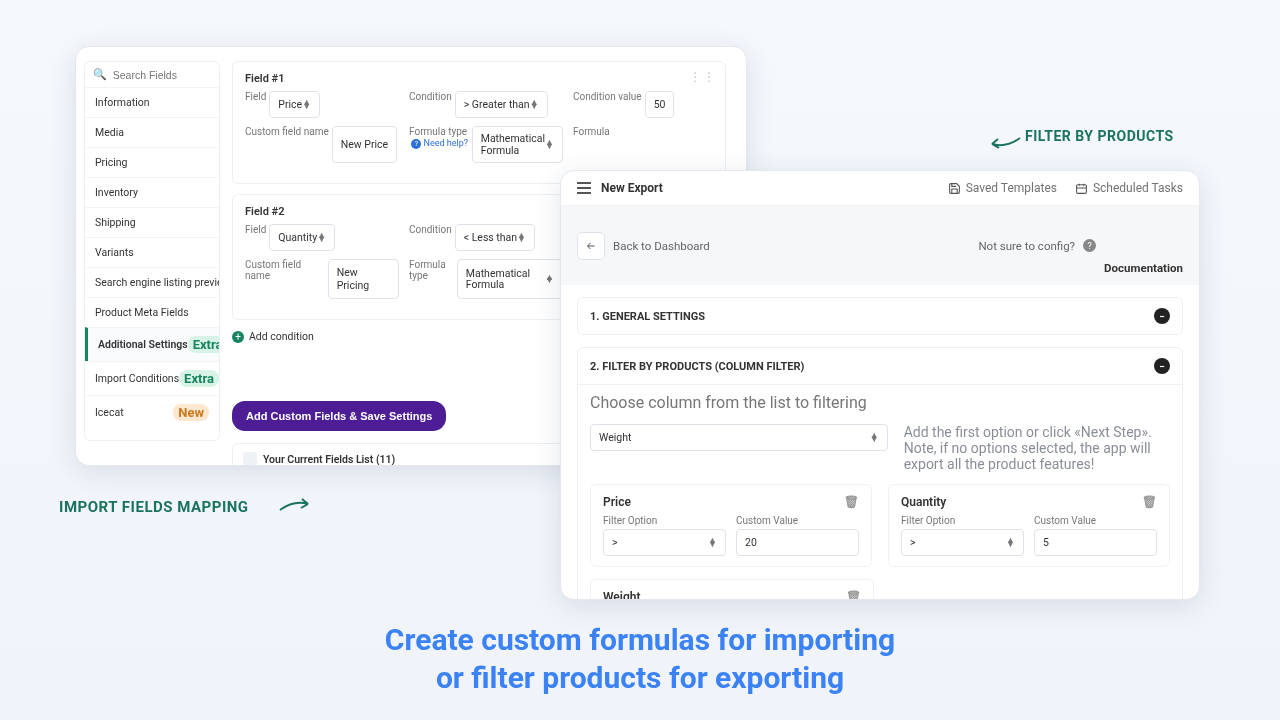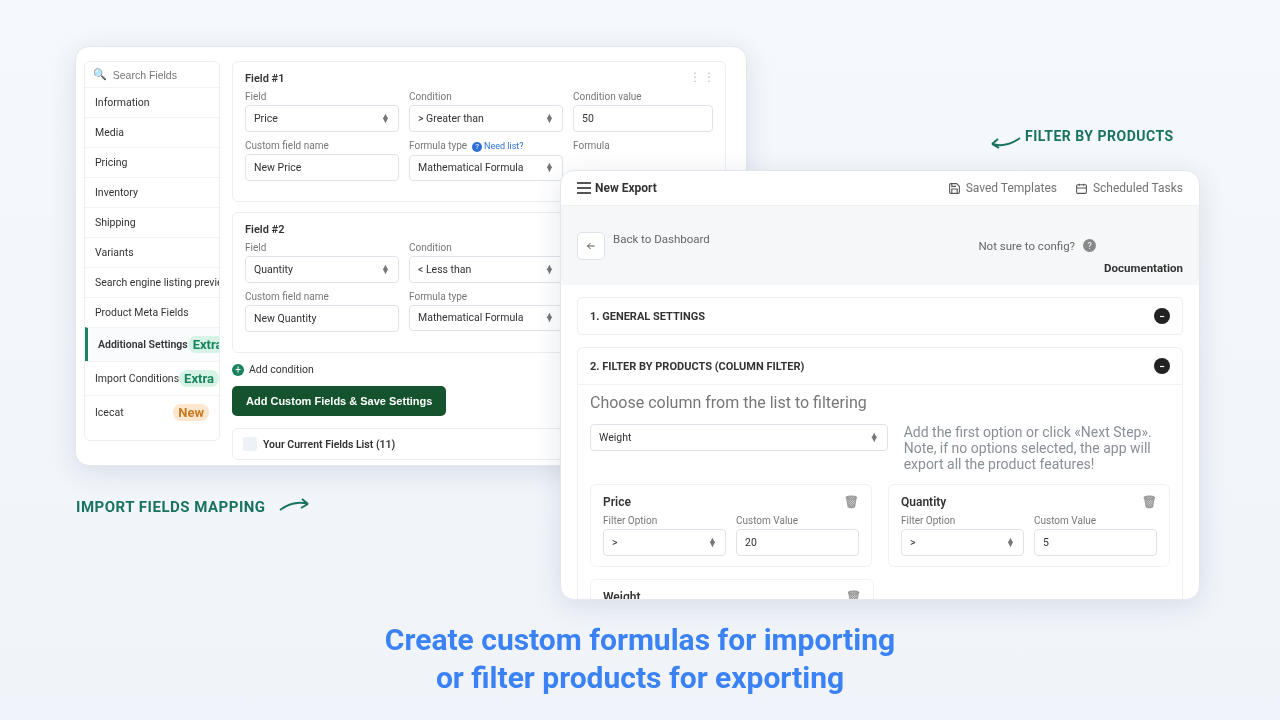--- a/index.html
+++ b/index.html
@@ -119,21 +119,21 @@
     padding:10px 12px 12px;
     margin-bottom:10px;
     position:relative;
   }
   .fieldblock .drag{
     position:absolute; right:8px; top:8px;
     color:#bbb; font-size:12px; letter-spacing:2px;
   }
   .fb-title{ font-size:11px; font-weight:600; margin-bottom:6px;}
   .row{ display:flex; gap:10px; margin-bottom:8px;}
-  .col{ flex:1; display:flex; flex-direction:column; gap:3px;}
+  .col{ flex:1; display:flex; flex-direction:row; gap:3px;}
   .col label{ font-size:10px; color:#777;}
   .ctrl{
     border:1px solid #dfe3e9;
     border-radius:4px;
     padding:6px 8px;
     font-size:10.5px;
     background:#fff;
     display:flex; align-items:center; justify-content:space-between;
     min-height:26px;
   }
@@ -143,22 +143,22 @@
 
   .add-cond{
     font-size:10.5px; color:#333; display:flex; align-items:center; gap:5px;
     cursor:pointer; margin:4px 0 10px;
   }
   .add-cond .plus{
     width:12px;height:12px;border-radius:50%;background:#17835f;color:#fff;
     display:flex;align-items:center;justify-content:center;font-size:10px;line-height:1;
   }
   .primary-btn{
-    background:#14532d; color:#fff; border:none; border-radius:5px;
-    padding:9px 14px; font-size:11px; font-weight:600; cursor:pointer;
+    background:#4c1d95; color:#fff; border:none; border-radius:13px;
+    padding:9px 14px; font-size:11px; font-weight:600; cursor:pointer;margin-top:48px;
   }
   .cur-fields{
     margin-top:12px;
     border:1px solid #eceff3; border-radius:6px;
     padding:8px 10px;
     display:flex; align-items:center; gap:6px;
     font-size:10.5px; font-weight:600;
     justify-content:space-between;
   }
   .cur-fields .left{display:flex;align-items:center;gap:6px;}
@@ -171,40 +171,40 @@
     left: 560px; top: 170px;
     width: 640px; height: 430px;
     z-index:5;
   }
   .topbar{
     display:flex; align-items:center; justify-content:space-between;
     padding:10px 16px;
     border-bottom:1px solid #eef0f4;
     font-size:12px;
   }
-  .tb-left{display:flex;align-items:center;gap:4px;}
+  .tb-left{display:flex;align-items:center;gap:10px;}
   .hamburger{display:inline-block;width:14px;height:2px;background:#555;position:relative;}
   .hamburger::before,.hamburger::after{content:"";position:absolute;left:0;width:14px;height:2px;background:#555;}
   .hamburger::before{top:-5px;} .hamburger::after{top:5px;}
   .tb-right{display:flex;gap:18px;color:#737373;}
   .tb-link{display:flex;align-items:center;gap:5px;cursor:pointer;}
   .tb-link svg{width:13px;height:13px;}
 
   .subbar{
     background:#f6f7f9;
     padding:10px 16px;
     display:flex;align-items:center;justify-content:space-between;
     font-size:11.5px;color:#666;
   }
   .back-btn{
     width:28px;height:28px;border:1px solid #dfe3e9;border-radius:5px;
     display:flex;align-items:center;justify-content:center;background:#fff;cursor:pointer;
     margin-right:8px;
   }
-  .sub-left{display:flex;}
+  .sub-left{display:flex;align-items:center;}
   .sub-right{display:flex;align-items:center;gap:8px;}
   .doc-q{display:inline-flex;width:13px;height:13px;border-radius:50%;background:#888;color:#fff;align-items:center;justify-content:center;font-size:9px;}
 
   .accordion{
     margin:12px 16px 0;
     border:1px solid #eceff3;border-radius:6px;
   }
   .acc-head{
     padding:10px 12px;
     font-size:11px;font-weight:700;
@@ -227,21 +227,21 @@
   .fc-col label{font-size:10px;color:#777;}
 </style>
 </head>
 <body>
 
 <div class="callout" style="left:1025px; top:128px; font-size:14px; white-space:nowrap;">FILTER BY PRODUCTS</div>
 <svg class="arrow" style="left:988px; top:134px;" width="34" height="20">
     <path d="M32 4 Q18 14 4 10 M4 10 l6 -5 M4 10 l7 4"></path>
   </svg>
 
-<div class="callout" style="left:76px; top:498px;">IMPORT FIELDS MAPPING</div>
+<div class="callout" style="left:59px; top:498px;">IMPORT FIELDS MAPPING</div>
 <svg class="arrow" style="left:278px; top:494px;" width="34" height="20">
     <path d="M2 16 Q16 6 30 10 M30 10 l-6 -5 M30 10 l-7 4"></path>
   </svg>
 
 <div class="main-tagline">
   <span>Create custom formulas for importing</span><br>
   <span>or filter products for exporting</span>
 </div>
 
 <div id="panel-import" class="panel">
@@ -322,21 +322,21 @@
         <div class="row">
           <div class="col" style="flex:1.1">
             <label>Custom field name</label>
             <div class="ctrl">
               <span>New Price</span>
             </div>
           </div>
           <div class="col" style="flex:1.1">
             <label>
               <span>Formula type</span>
-              &nbsp;<span class="help"><span class="q">?</span><span>Need list?</span></span>
+              &nbsp;<span class="help"><span class="q">?</span><span>Need help?</span></span>
             </label>
             <div class="ctrl">
               <span style="line-height:1.1">Mathematical Formula</span>
               <span class="caret">▲<br>▼</span>
             </div>
           </div>
           <div class="col">
             <label>Formula</label>
           </div>
         </div>
@@ -359,21 +359,21 @@
               <span>&lt; Less than</span>
               <span class="caret">▲<br>▼</span>
             </div>
           </div>
           <div class="col"></div>
         </div>
         <div class="row">
           <div class="col" style="flex:1.1">
             <label>Custom field name</label>
             <div class="ctrl">
-              <span>New Quantity</span>
+              <span>New Pricing</span>
             </div>
           </div>
           <div class="col" style="flex:1.1">
             <label>Formula type</label>
             <div class="ctrl">
               <span style="line-height:1.1">Mathematical Formula</span>
               <span class="caret">▲<br>▼</span>
             </div>
           </div>
           <div class="col"></div>

